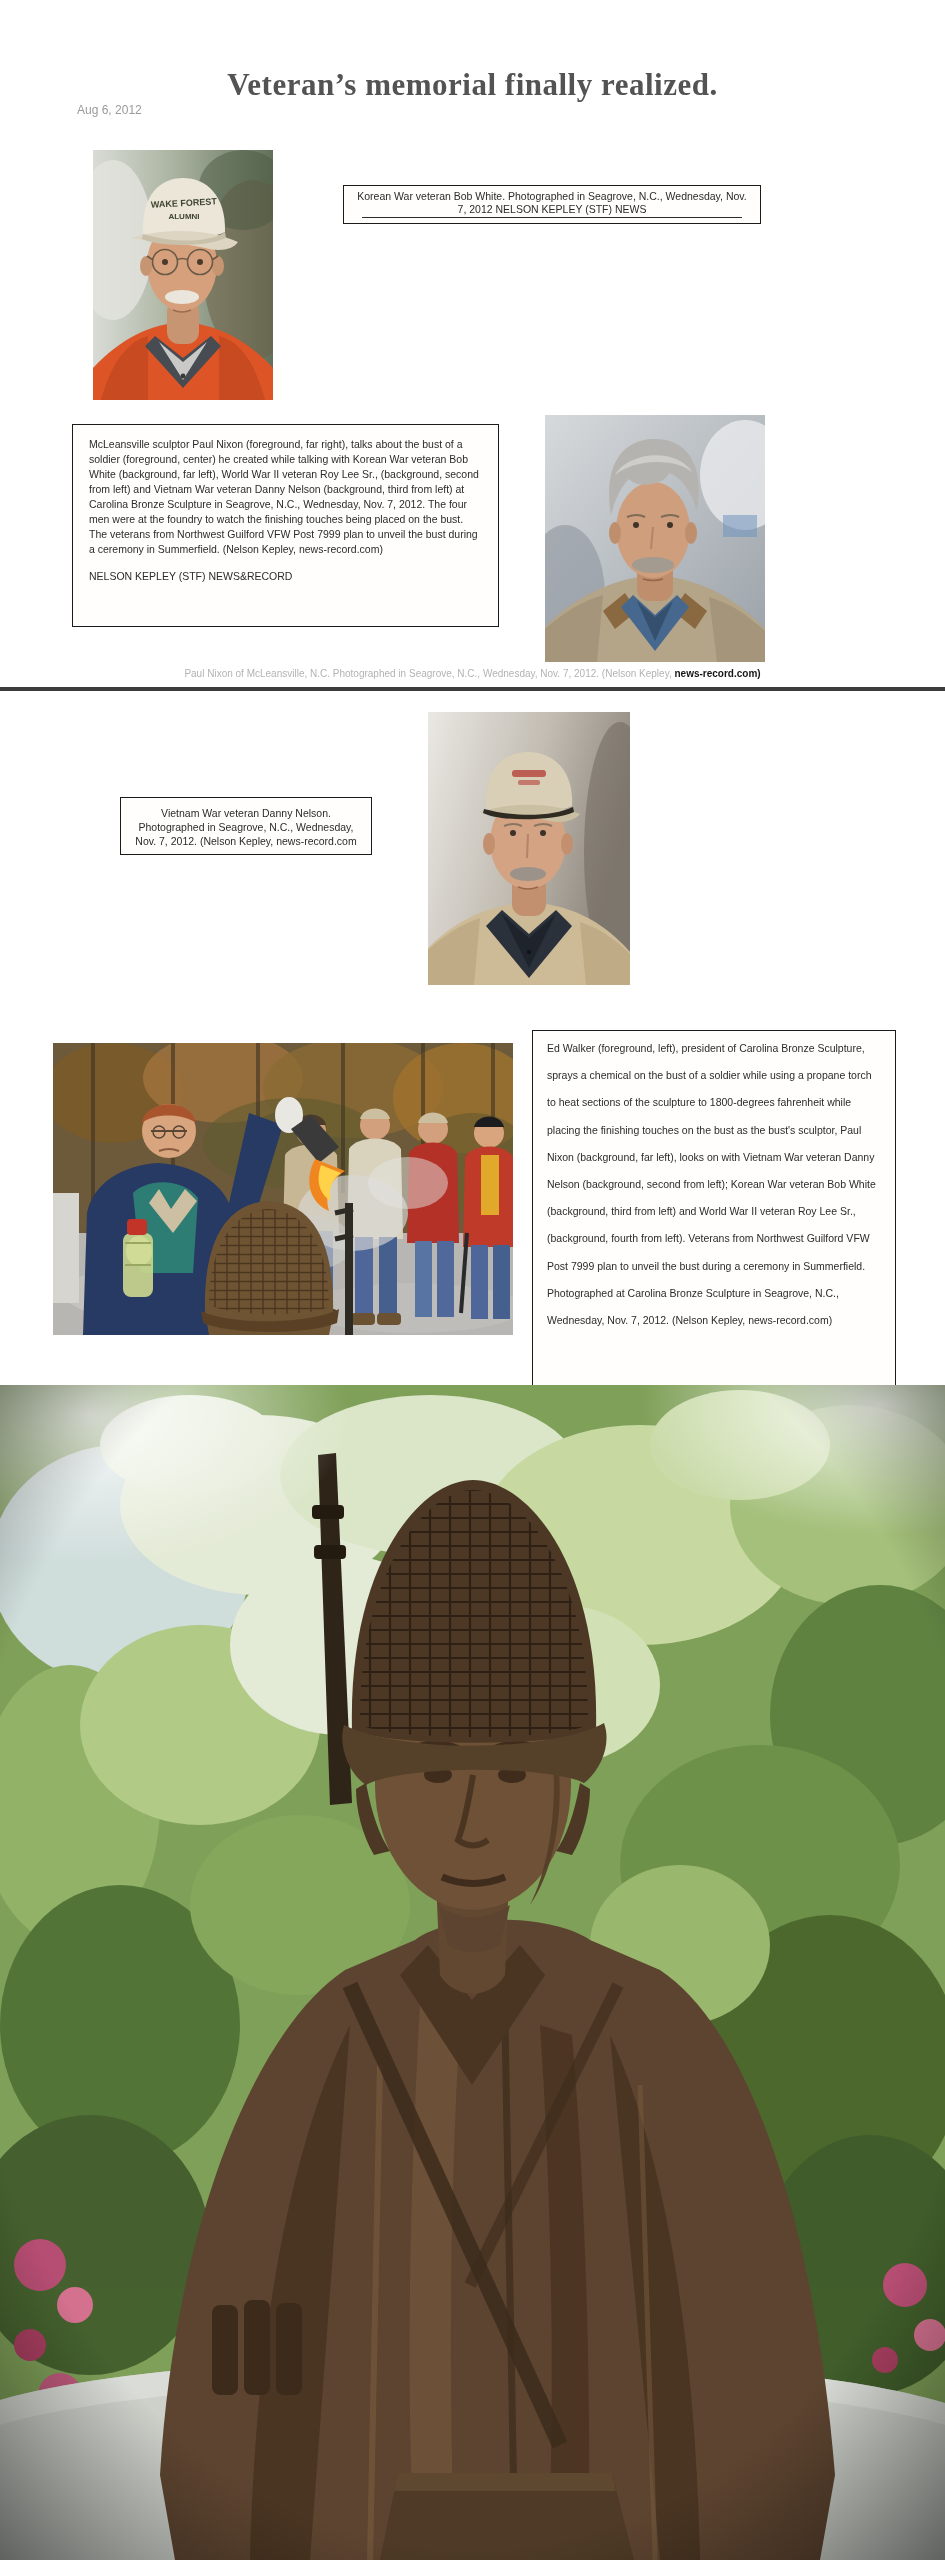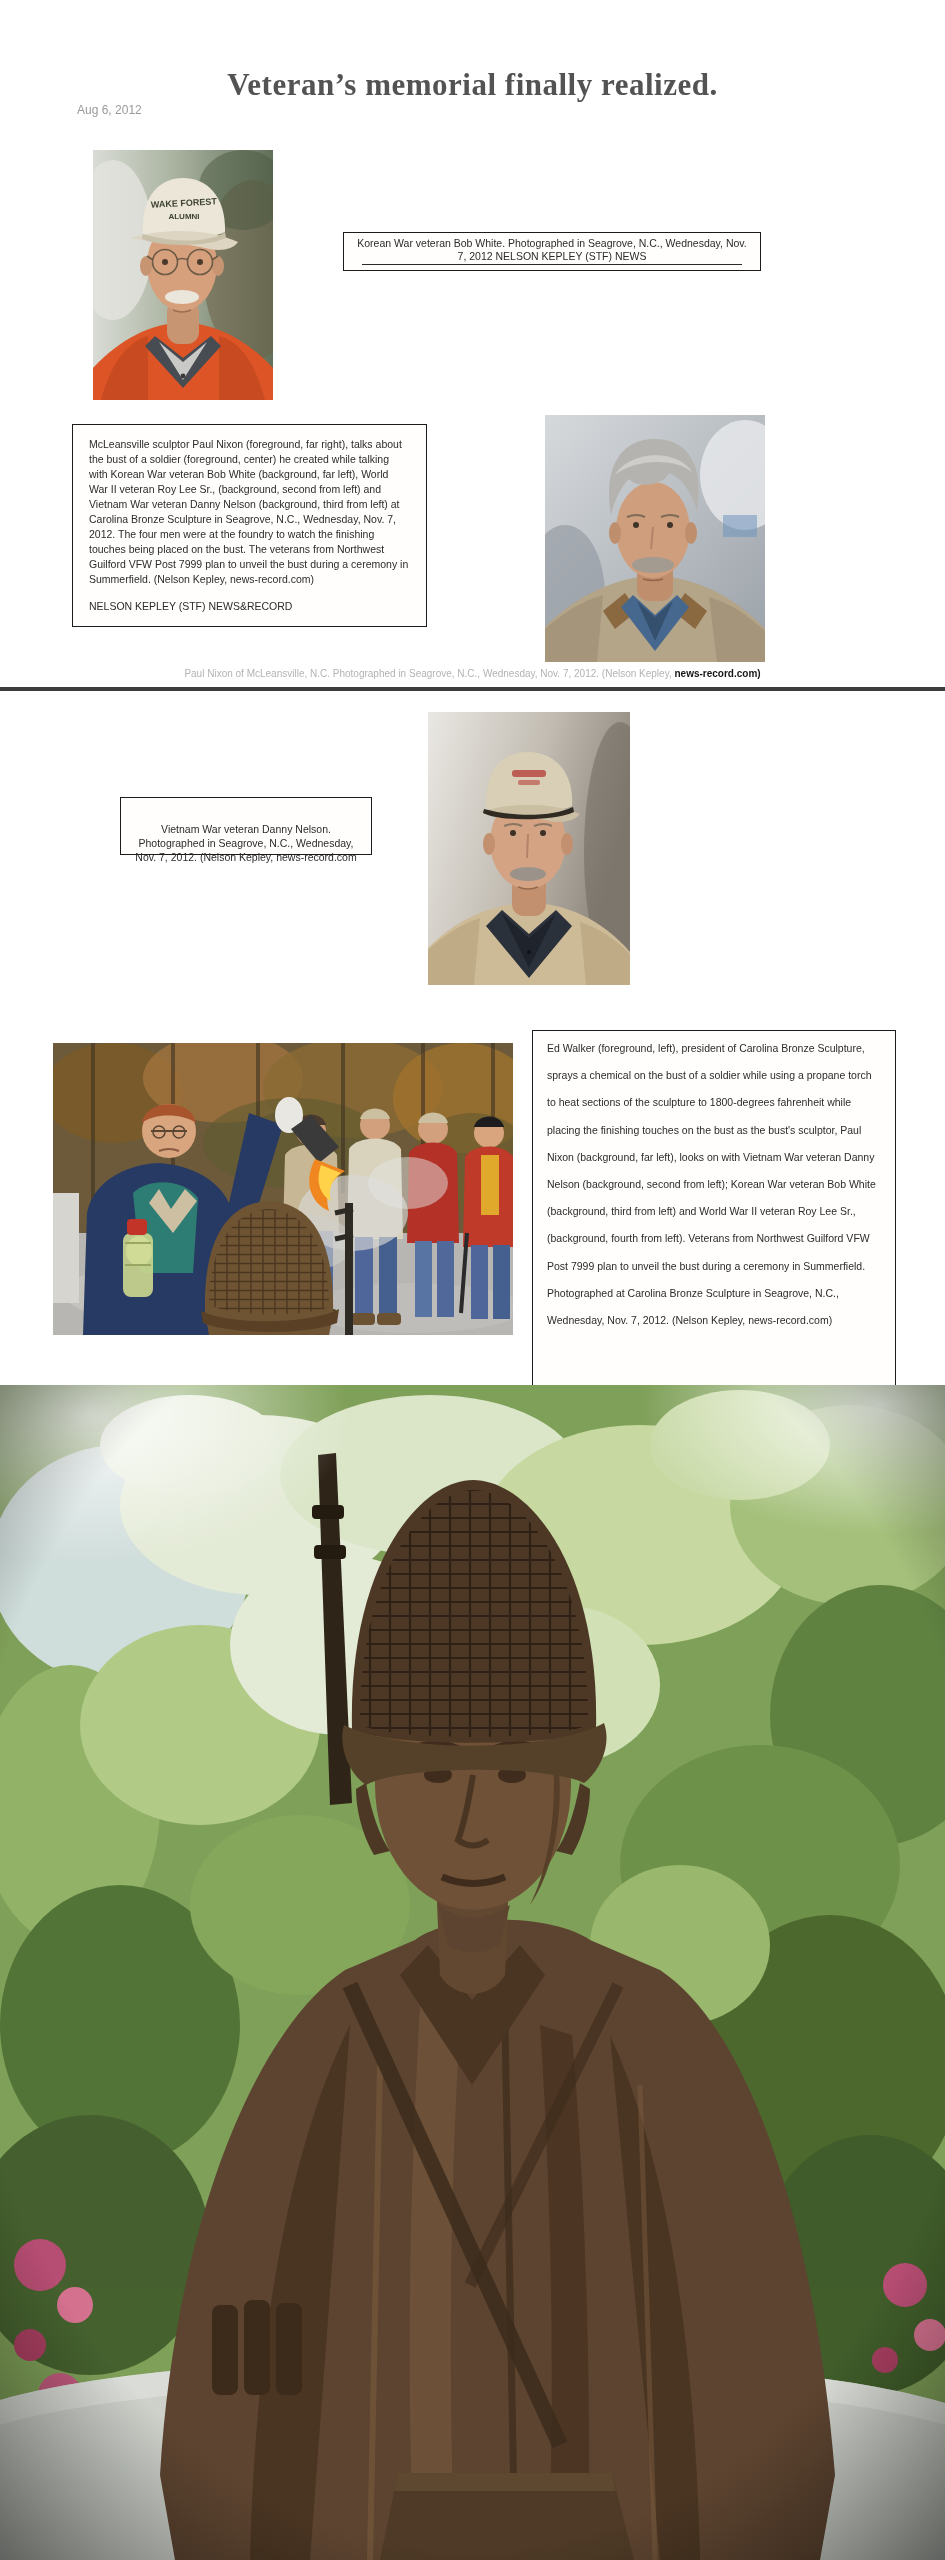--- a/index.html
+++ b/index.html
@@ -7,25 +7,25 @@
         font-family:"Liberation Sans", sans-serif;}
   .page-title{position:absolute;top:46px;left:0;width:945px;text-align:center;
         font-family:"Liberation Serif", serif;font-weight:bold;font-size:31px;color:#535353;
         letter-spacing:.5px;}
   .pub-date{position:absolute;top:103px;left:77px;font-size:12px;color:#9a9a9a;}
   .photo{position:absolute;overflow:hidden;background:#ddd;}
   .photo svg{display:block;}
   .capbox{position:absolute;border:1px solid #1b1b1b;background:#fffefd;color:#2b2b2b;
         font-size:10.5px;line-height:15px;box-sizing:border-box;}
   .capbox.centered{text-align:center;}
-  #cap-bob{left:343px;top:185px;width:418px;height:39px;padding:4px 10px 0 10px;line-height:13px;margin-top:47px;}
+  #cap-bob{left:343px;top:185px;width:418px;height:39px;padding:4px 10px 0 10px;line-height:13px;}
   #cap-bob .inner-rule{position:absolute;left:18px;right:18px;bottom:5px;border-top:1.5px solid #2b2b2b;}
-  #cap-group{left:72px;top:424px;width:355px;height:203px;padding:12px 16px;}
+  #cap-group{left:72px;top:424px;width:427px;height:203px;padding:12px 16px;}
   #cap-group .credit{margin-top:12px;}
-  #cap-nelson{left:120px;top:797px;width:252px;height:58px;padding:24px 8px;line-height:14px;}
+  #cap-nelson{left:120px;top:797px;width:252px;height:58px;padding:8px 8px;line-height:14px;}
   #cap-walker{left:532px;top:1030px;width:364px;height:430px;padding:4px 14px;line-height:27.2px;}
   .light-caption{position:absolute;top:668px;left:0;width:945px;text-align:center;
         font-size:10px;color:#b3b3b3;}
   .light-caption b{color:#161616;font-weight:bold;}
   .big-rule{position:absolute;top:687px;left:0;width:945px;height:4px;background:#3d3d3d;}
 </style>
 </head>
 <body>
 
 <div id="page">

